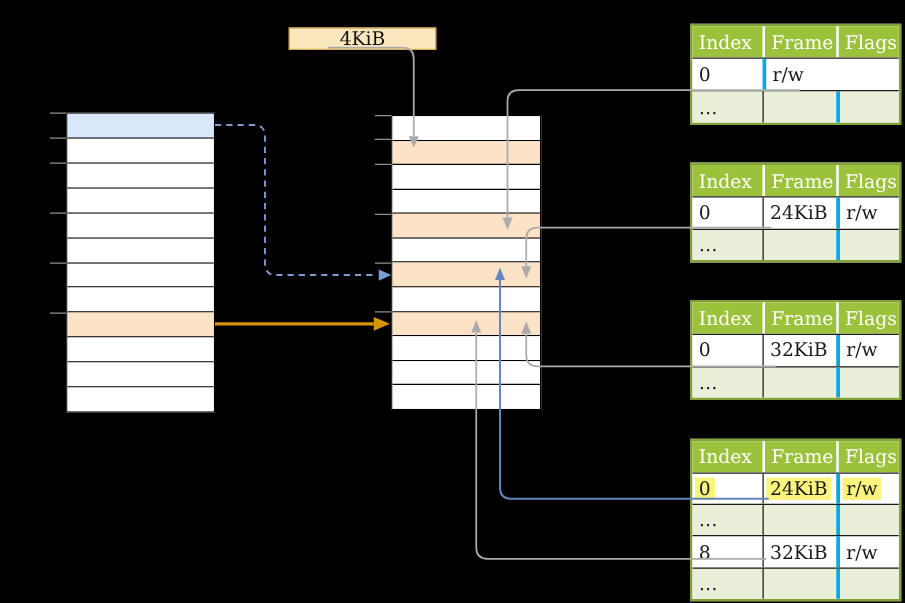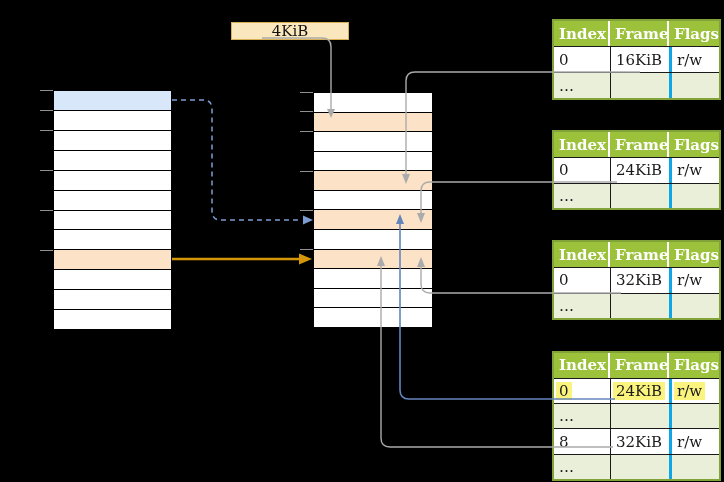--- a/index.html
+++ b/index.html
@@ -25,21 +25,21 @@
   .mem .r.blue{background:#d9e7fa;}
   .mem .r.orange{background:#fce3c7;}
   
   .tick{position:absolute;width:13px;height:1px;background:#919191;}
   
   .pt{
     position:absolute;left:552px;width:169px;display:flex;flex-direction:column;
     border:2px solid #82a23a;box-sizing:border-box;background:#fff;
     font-size:15px;color:#1a1a1a;
   }
-  .pt-head{display:flex;background:#9cc23c;color:#fff;font-weight:bold;flex:1.02;}
+  .pt-head{display:flex;background:#9cc23c;color:#fff;font-weight:normal;flex:1.02;}
   .pt-hcell{display:flex;align-items:center;padding-left:5px;box-sizing:border-box;}
   .pt-hcell+ .pt-hcell{border-left:2px solid #fff;}
   .pt-row{display:flex;flex:1;border-top:1px solid #1a1a1a;background:#fff;}
   .pt-row.dots{background:#e9efd9;}
   .pt-cell{display:flex;align-items:center;padding-left:5px;box-sizing:border-box;}
   .c1{width:56px;}
   .c2{width:59px;border-left:1px solid #1a1a1a;}
   .c3{flex:1;border-left:3px solid #0ea5e9;}
   .hl{background:#faf37e;padding:0 3px;margin-left:-3px;}
   
@@ -97,21 +97,20 @@
   <div class="tick" style="left:300px;top:249px"></div>
 
   <div class="pt" style="top:19px;height:81px">
     <div class="pt-head">
       <div class="pt-hcell c1">Index</div>
       <div class="pt-hcell c2">Frame</div>
       <div class="pt-hcell c3">Flags</div>
     </div>
     <div class="pt-row">
       <div class="pt-cell c1">0</div>
-      <div class="pt-cell c2">16KiB</div>
       <div class="pt-cell c3">r/w</div>
     </div>
     <div class="pt-row dots">
       <div class="pt-cell c1">…</div>
       <div class="pt-cell c2"></div>
       <div class="pt-cell c3"></div>
     </div>
   </div>
 
   <div class="pt" style="top:130px;height:80px">

